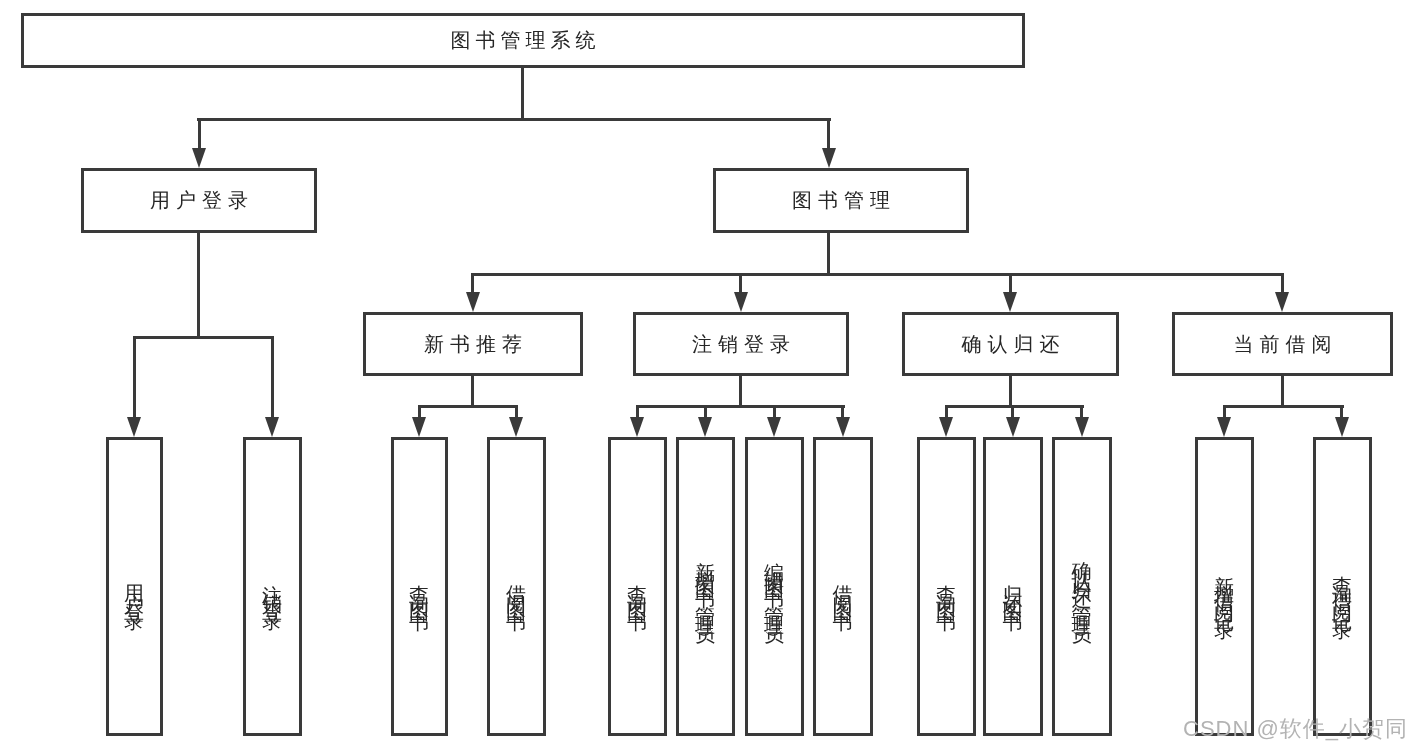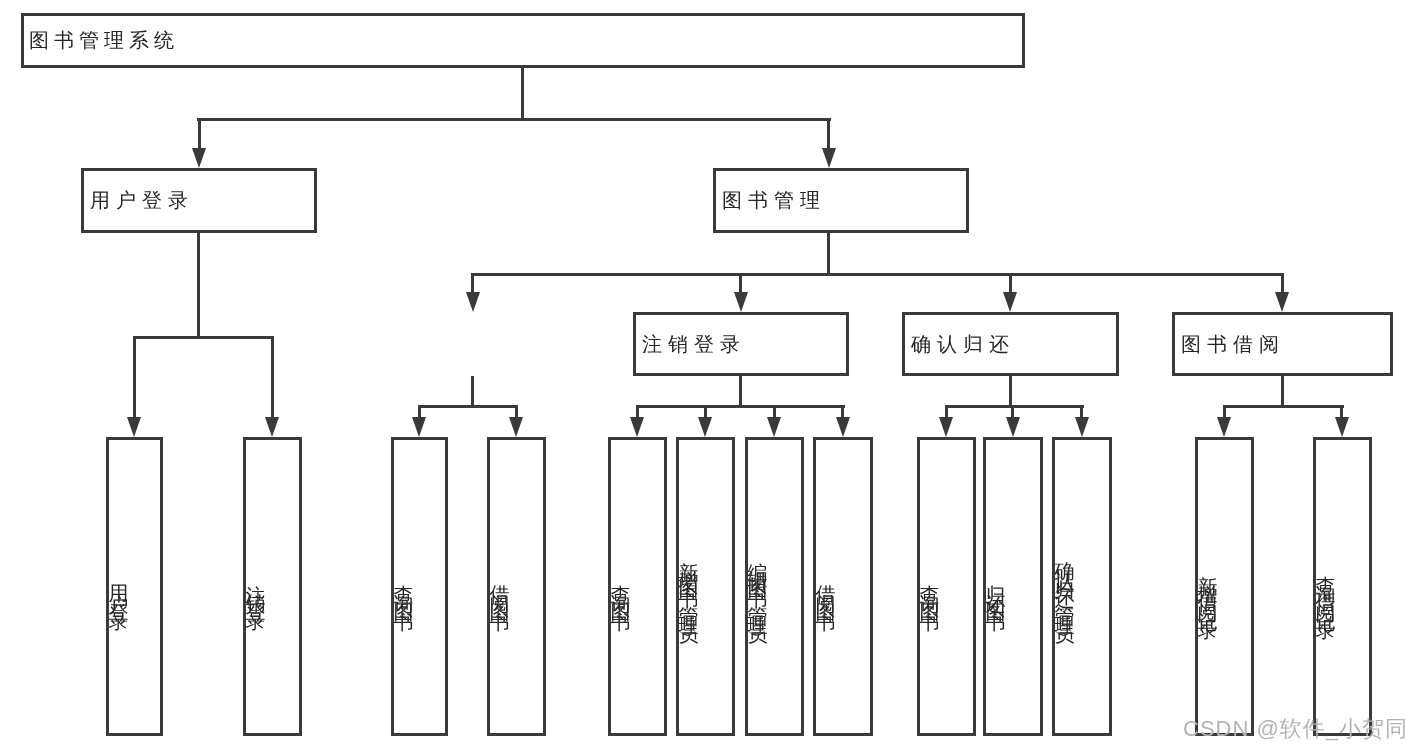--- a/index.html
+++ b/index.html
@@ -20,20 +20,21 @@
     background:var(--bg);
   }
   
   .box{
     position:absolute;
     box-sizing:border-box;
     border:3px solid var(--line);
     background:#ffffff;
     display:flex;
     align-items:center;
+    justify-content:center;
   }
   .hl{
     color:var(--text);
     font-size:20px;
     letter-spacing:6px;
     text-indent:6px;
     white-space:nowrap;
   }
   .root .hl{letter-spacing:5px;text-indent:5px;}
   .vl{
@@ -77,31 +78,34 @@
   </div>
 
   <div class="box" style="left:81px;top:168px;width:236px;height:65px">
     <span class="hl">用户登录</span>
   </div>
 
   <div class="box" style="left:713px;top:168px;width:256px;height:65px">
     <span class="hl">图书管理</span>
   </div>
 
+  <div class="box" style="left:363px;top:312px;width:220px;height:64px">
+    <span class="hl">新书推荐</span>
+  </div>
 
   <div class="box" style="left:633px;top:312px;width:216px;height:64px">
     <span class="hl">注销登录</span>
   </div>
 
   <div class="box" style="left:902px;top:312px;width:217px;height:64px">
     <span class="hl">确认归还</span>
   </div>
 
   <div class="box" style="left:1172px;top:312px;width:221px;height:64px">
-    <span class="hl">图书借阅</span>
+    <span class="hl">当前借阅</span>
   </div>
 
   <div class="box" style="left:106px;top:437px;width:57px;height:299px">
     <span class="vl">用户登录</span>
   </div>
 
   <div class="box" style="left:243px;top:437px;width:59px;height:299px">
     <span class="vl">注销登录</span>
   </div>
 

